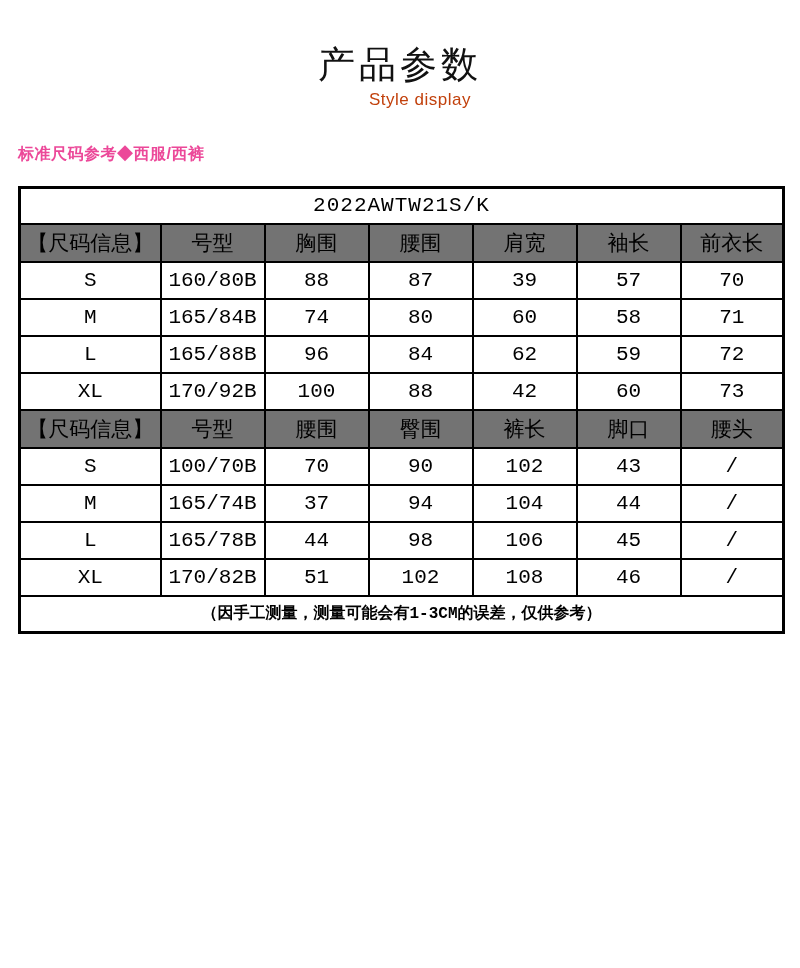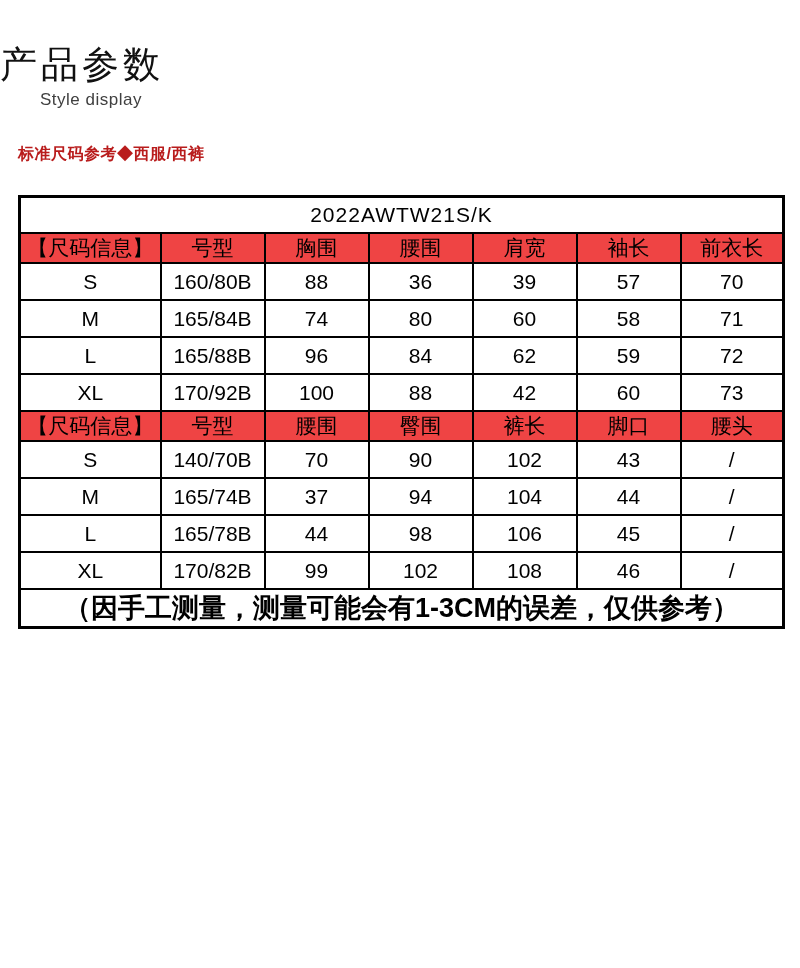--- a/index.html
+++ b/index.html
@@ -4,76 +4,76 @@
 <style>
   * { box-sizing: border-box; }
   html, body {
     margin: 0; padding: 0;
     width: 800px; height: 968px;
     background: #ffffff;
     font-family: "Liberation Sans", sans-serif;
   }
   .page { width: 800px; height: 968px; background: #fff; overflow: hidden; }
 
-  .title-block { text-align: left; margin-top: 44px; }
+  .title-block { text-align: center; margin-top: 44px; }
   .page-title {
     font-size: 37px;
     color: #111111;
     letter-spacing: 4px;
     font-weight: 500;
     line-height: 1.15;
   }
   .page-subtitle {
     font-size: 17px;
-    color: #404040;
+    color: #c2410c;
     margin-top: 3px;
     letter-spacing: 0.5px;
     padding-left: 40px;
   }
 
   .section-label {
     margin: 34px 0 0 18px;
     font-size: 16px;
     font-weight: bold;
-    color: #b91c1c;
+    color: #ec4899;
     letter-spacing: 0.5px;
   }
 
   table.size-table {
     border-collapse: collapse;
     table-layout: fixed;
     width: 764px;
-    margin: 30px 0 0 18px;
+    margin: 21px 0 0 18px;
     border: 3px solid #000000;
-    font-family: Liberation Sans, sans-serif;
+    font-family: Liberation Mono, monospace;
     color: #000000;
   }
   table.size-table td {
     border: 2px solid #000000;
     text-align: center;
     vertical-align: middle;
     height: 37px;
     font-size: 21px;
     padding: 0;
     overflow: hidden;
     white-space: nowrap;
   }
   td.model-cell {
     font-size: 27px;
     height: 34px;
     letter-spacing: 1px;
   }
   tr.head-row td {
-    background: #ef4444;
-    height: 30px;
+    background: #737373;
+    height: 38px;
     font-size: 21px;
   }
   tr.note-row td {
     font-weight: bold;
-    font-size: 27px;
+    font-size: 16px;
     height: 36px;
   }
 </style>
 </head>
 <body>
 
 <div class="page">
 
   <div class="title-block">
     <div class="page-title">产品参数</div>
@@ -104,21 +104,21 @@
         <td>腰围</td>
         <td>肩宽</td>
         <td>袖长</td>
         <td>前衣长</td>
       </tr>
 
       <tr>
         <td>S</td>
         <td>160/80B</td>
         <td>88</td>
-        <td>36</td>
+        <td>87</td>
         <td>39</td>
         <td>57</td>
         <td>70</td>
       </tr>
       <tr>
         <td>M</td>
         <td>165/84B</td>
         <td>74</td>
         <td>80</td>
         <td>60</td>
@@ -149,21 +149,21 @@
         <td>号型</td>
         <td>腰围</td>
         <td>臀围</td>
         <td>裤长</td>
         <td>脚口</td>
         <td>腰头</td>
       </tr>
 
       <tr>
         <td>S</td>
-        <td>140/70B</td>
+        <td>100/70B</td>
         <td>70</td>
         <td>90</td>
         <td>102</td>
         <td>43</td>
         <td>/</td>
       </tr>
       <tr>
         <td>M</td>
         <td>165/74B</td>
         <td>37</td>
@@ -177,21 +177,21 @@
         <td>165/78B</td>
         <td>44</td>
         <td>98</td>
         <td>106</td>
         <td>45</td>
         <td>/</td>
       </tr>
       <tr>
         <td>XL</td>
         <td>170/82B</td>
-        <td>99</td>
+        <td>51</td>
         <td>102</td>
         <td>108</td>
         <td>46</td>
         <td>/</td>
       </tr>
 
       <tr class="note-row">
         <td colspan="7">（因手工测量，测量可能会有1-3CM的误差，仅供参考）</td>
       </tr>
     </tbody>

